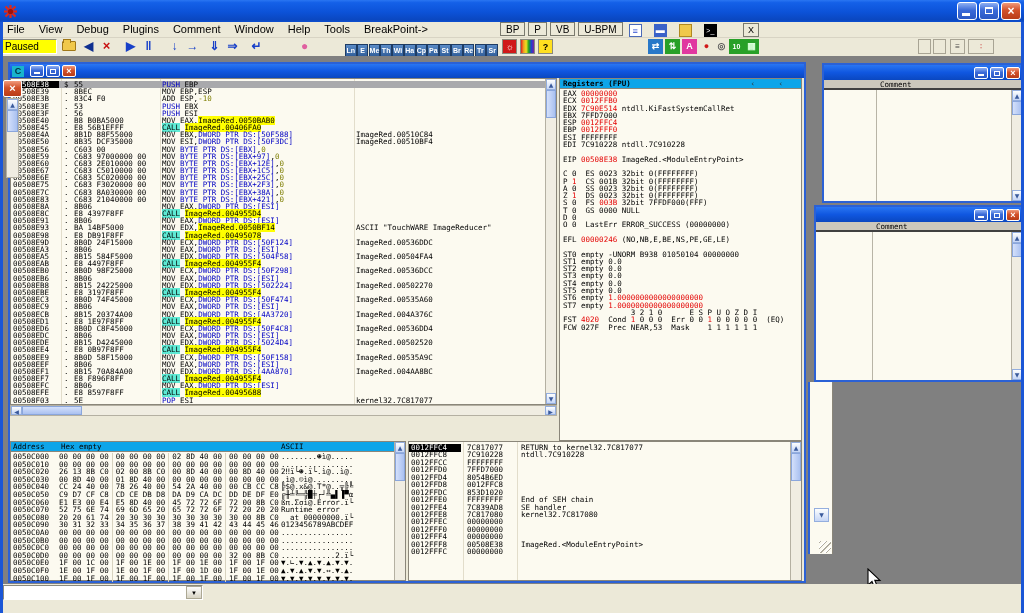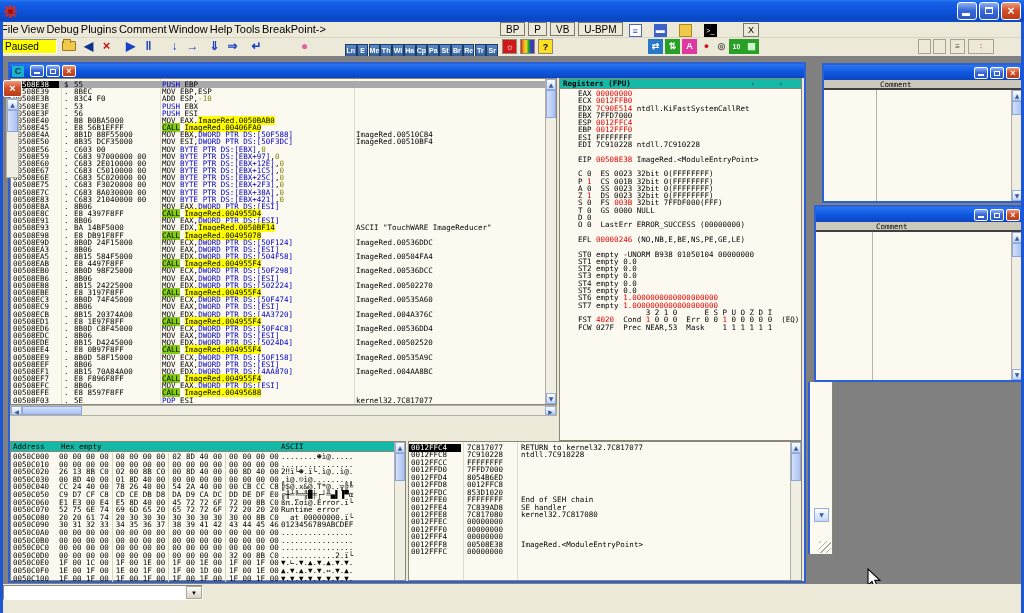--- a/index.html
+++ b/index.html
@@ -15,21 +15,21 @@
     background:linear-gradient(#8fb0f3,#3a6ad8 45%,#2a58c4);position:relative;display:inline-block}
   .winbtn.close{background:linear-gradient(#f09a7c,#d2512a 45%,#b93c18)}
   .winbtn .g-min{position:absolute;left:4px;bottom:3px;width:8px;height:3px;background:#fff}
   .winbtn .g-res{position:absolute;left:5px;top:4px;width:8px;height:7px;border:1px solid #fff;border-top:2px solid #fff}
   .winbtn .g-x{position:absolute;left:0;top:0;right:0;bottom:0;color:#fff;font-weight:bold;font-size:12px;line-height:16px;text-align:center}
   .bL,.bR{position:absolute;top:22px;bottom:0;width:3px;background:#1a56d6;z-index:60}
   .bL{left:0}.bR{right:0}
   
   .menubar{position:absolute;left:0;top:22px;width:1024px;height:16px;background:#ece9d8;
     border-bottom:1px solid #d8d4c4;font-size:11px;white-space:nowrap}
-  .mi{display:inline-block;padding:1px 1px;color:#000}
+  .mi{display:inline-block;padding:1px 7px;color:#000}
   .plugbar{position:absolute;left:500px;top:0;height:16px}
   .pbtn{display:inline-block;border:1px solid #7a7a6e;padding:0 5px;margin-right:3px;font-size:10px;height:14px;line-height:13px;background:#ece9d8}
   .micon{display:inline-block;width:13px;height:13px;margin-right:9px;vertical-align:middle;font-size:9px;line-height:13px;text-align:center}
   .mic-doc{background:#fff;border:1px solid #4a6ab8;color:#2a4ad0}
   .mic-book{background:#3a62c8;color:#fff}
   .mic-folder{background:#f0c84a;border:1px solid #b08820}
   .mic-cmd{background:#000;color:#fff;font-size:7px}
   .pclose{display:inline-block;border:1px solid #7a7a6e;width:16px;height:14px;line-height:12px;text-align:center;font-size:9px;margin-left:14px}
   
   .toolbar{position:absolute;left:0;top:38px;width:1024px;height:18px;background:#ece9d8;white-space:nowrap}
@@ -54,48 +54,48 @@
   .cpu-ico{width:12px;height:11px;background:#18b4cc;color:#003040;font-size:9px;font-weight:bold;line-height:11px;text-align:center;margin-right:4px}
   .cpu-title-text{color:#fff;font-weight:bold;font-size:10px;flex:1}
   .mini{width:14px;height:12px;border:1px solid #fff;border-radius:2px;margin-left:2px;
     background:linear-gradient(#8fb0f3,#3a6ad8 45%,#2a58c4);position:relative}
   .mini.close{background:linear-gradient(#f09a7c,#d2512a 45%,#b93c18)}
   .mini .g-min{position:absolute;left:3px;bottom:2px;width:6px;height:2px;background:#fff}
   .mini .g-res{position:absolute;left:3px;top:3px;width:6px;height:5px;border:1px solid #fff}
   .mini .g-x{position:absolute;inset:0;color:#fff;font-weight:bold;font-size:9px;line-height:11px;text-align:center}
   .pane{position:absolute;background:#fcfaf0;border:1px solid #8a867a;
     font-family:"DejaVu Sans Mono",monospace;font-size:7.5px;color:#000}
-  .phead{position:absolute;left:0;right:0;top:0;height:10px;background:#14b8a6;border-bottom:1px solid #8a867a;font-size:7.5px;line-height:10px}
+  .phead{position:absolute;left:0;right:0;top:0;height:10px;background:#0ea5e9;border-bottom:1px solid #8a867a;font-size:7.5px;line-height:10px}
   
   #disasm{left:0;top:14px;width:547px;height:327px}
   .drow{position:relative;height:7.18px;line-height:7.4px;white-space:pre}
   .dsel{background:#a9a9ac}
   .da{position:absolute;left:2px;width:44px}.dasel{background:#000;color:#fff;left:0;padding-left:2px;width:48px}
   .dp{position:absolute;left:53px}
   .db{position:absolute;left:63px;width:98px}
   .di{position:absolute;left:151px}
   .dc{position:absolute;left:345px}
   .colline{position:absolute;top:0;bottom:0;width:1px;background:#e2ddcb}
   .sk{color:#000}.sb{color:#0000c4}.so{color:#7e7e00}.sr{color:#e40000}
-  .sy{background:#ffff00;color:#000}.sc{background:#84cc16;color:#000}
+  .sy{background:#ffff00;color:#000}.sc{background:#5eead4;color:#000}
   .vsb{position:absolute;top:0;bottom:0;right:0;width:11px;background:#f0ede2;border-left:1px solid #b4b0a2}
   .sbtn{width:100%;height:11px;background:linear-gradient(#fdfefe,#c6d6f6);border:1px solid #94aede;
     color:#3a5a9c;font-size:6px;text-align:center;line-height:9px;font-family:"DejaVu Sans",sans-serif}
   .sthumb{width:100%;height:28px;background:linear-gradient(90deg,#d4e0fb,#aac1f0);border:1px solid #8aa6dc}
   .hsb{position:absolute;left:0;top:341px;width:547px;height:11px;background:#f0ede2;border:1px solid #b4b0a2;display:flex}
   .hsb .sbtn{width:11px;height:100%;flex:none}
   .hsb .hthumb{width:60px;height:100%;background:linear-gradient(#d4e0fb,#aac1f0);border:1px solid #8aa6dc}
   .infoline{position:absolute;left:0;top:353px;width:792px;height:12px;background:#fcfaf0;border:1px solid #8a867a;
     font-family:"DejaVu Sans Mono",monospace;font-size:7.5px;line-height:10px;padding-left:3px}
   
   #regs{left:549px;top:14px;width:243px;height:363px}
   #regs .phead{font-weight:bold;padding-left:3px}
   .rcol{position:absolute;font-weight:normal;color:#333}
   #reg-lines{position:absolute;left:0;right:0;top:11px}
-  .rrow{height:7.3px;line-height:7.4px;white-space:pre;padding-left:18px;min-height:7.3px}
+  .rrow{height:7.3px;line-height:7.4px;white-space:pre;padding-left:3px;min-height:7.3px}
   
   #dump{left:0;top:377px;width:396px;height:140px}
   #dump-rows{position:absolute;left:0;right:11px;top:11px}
   .hrow{position:relative;height:7.6px;line-height:7.7px;white-space:pre}
   .ha{position:absolute;left:2px}
   .hh{position:absolute;left:48px;display:flex}
   .hg{padding-right:3px;border-right:1px solid #d8d3c0;margin-right:3px}
   .hg:last-child{border-right:none}
   .ht{position:absolute;left:270px}
   .dhead-a{position:absolute;left:2px}.dhead-h{position:absolute;left:50px}.dhead-t{position:absolute;left:270px}

